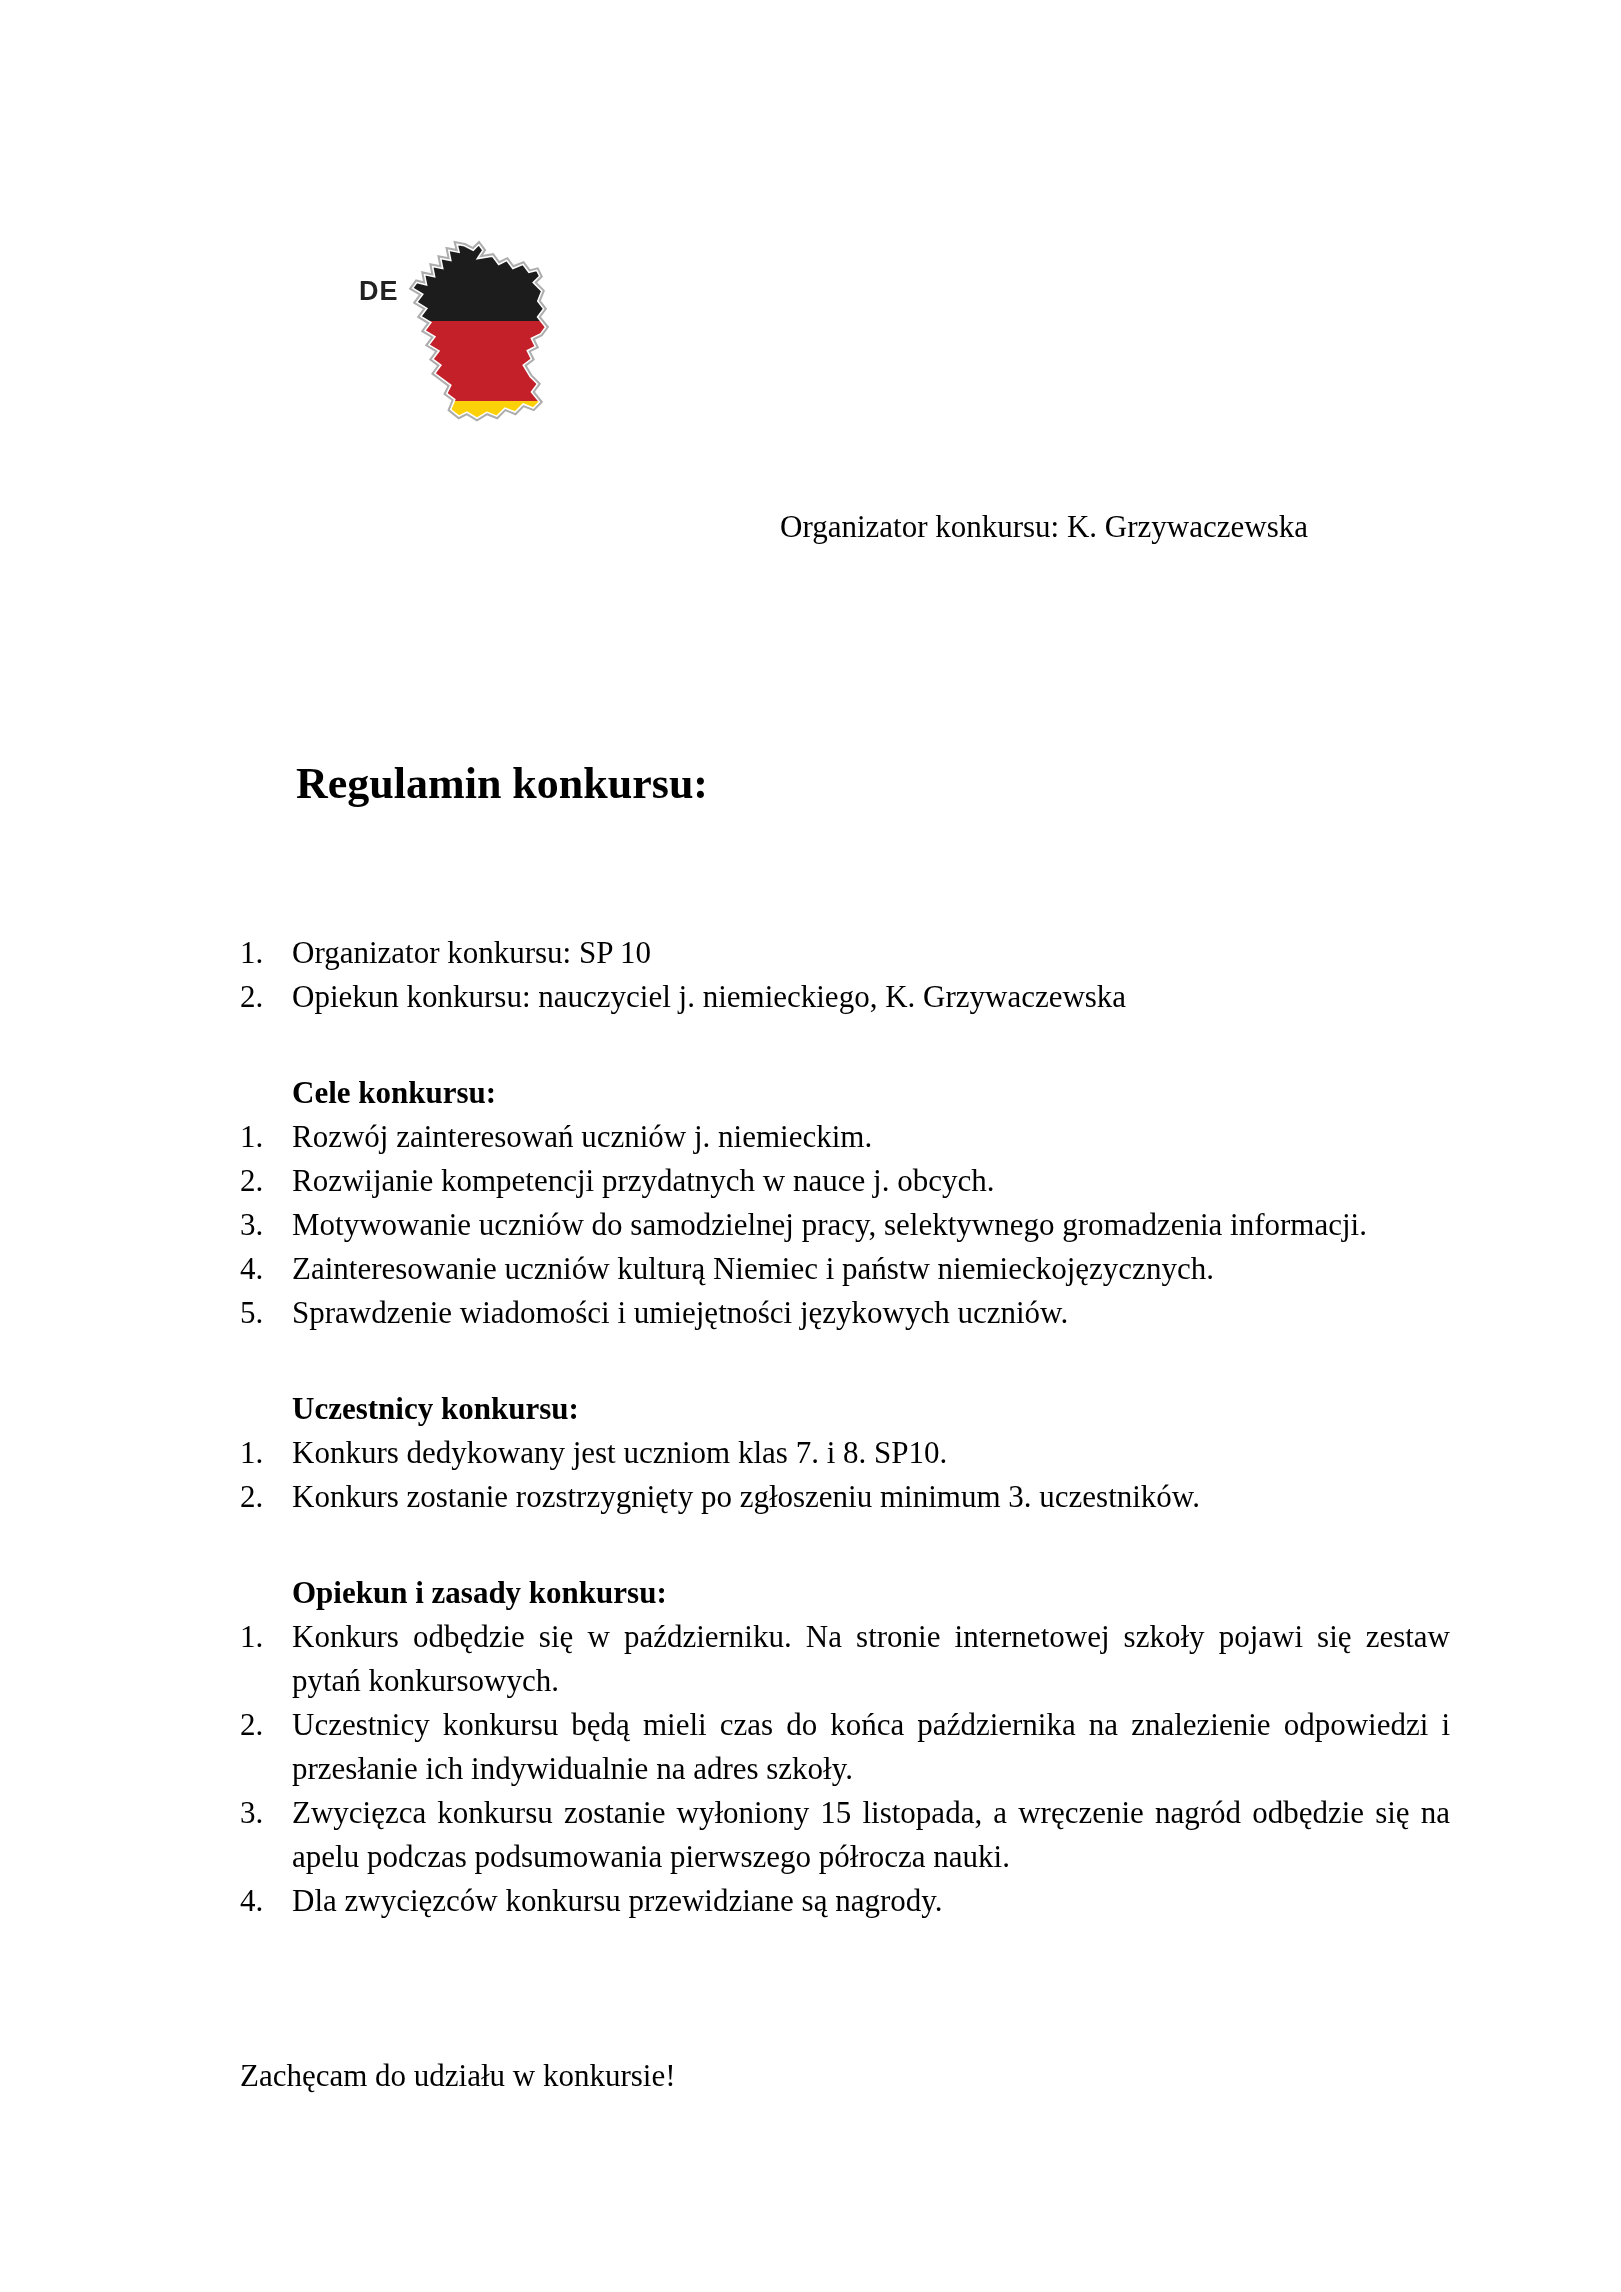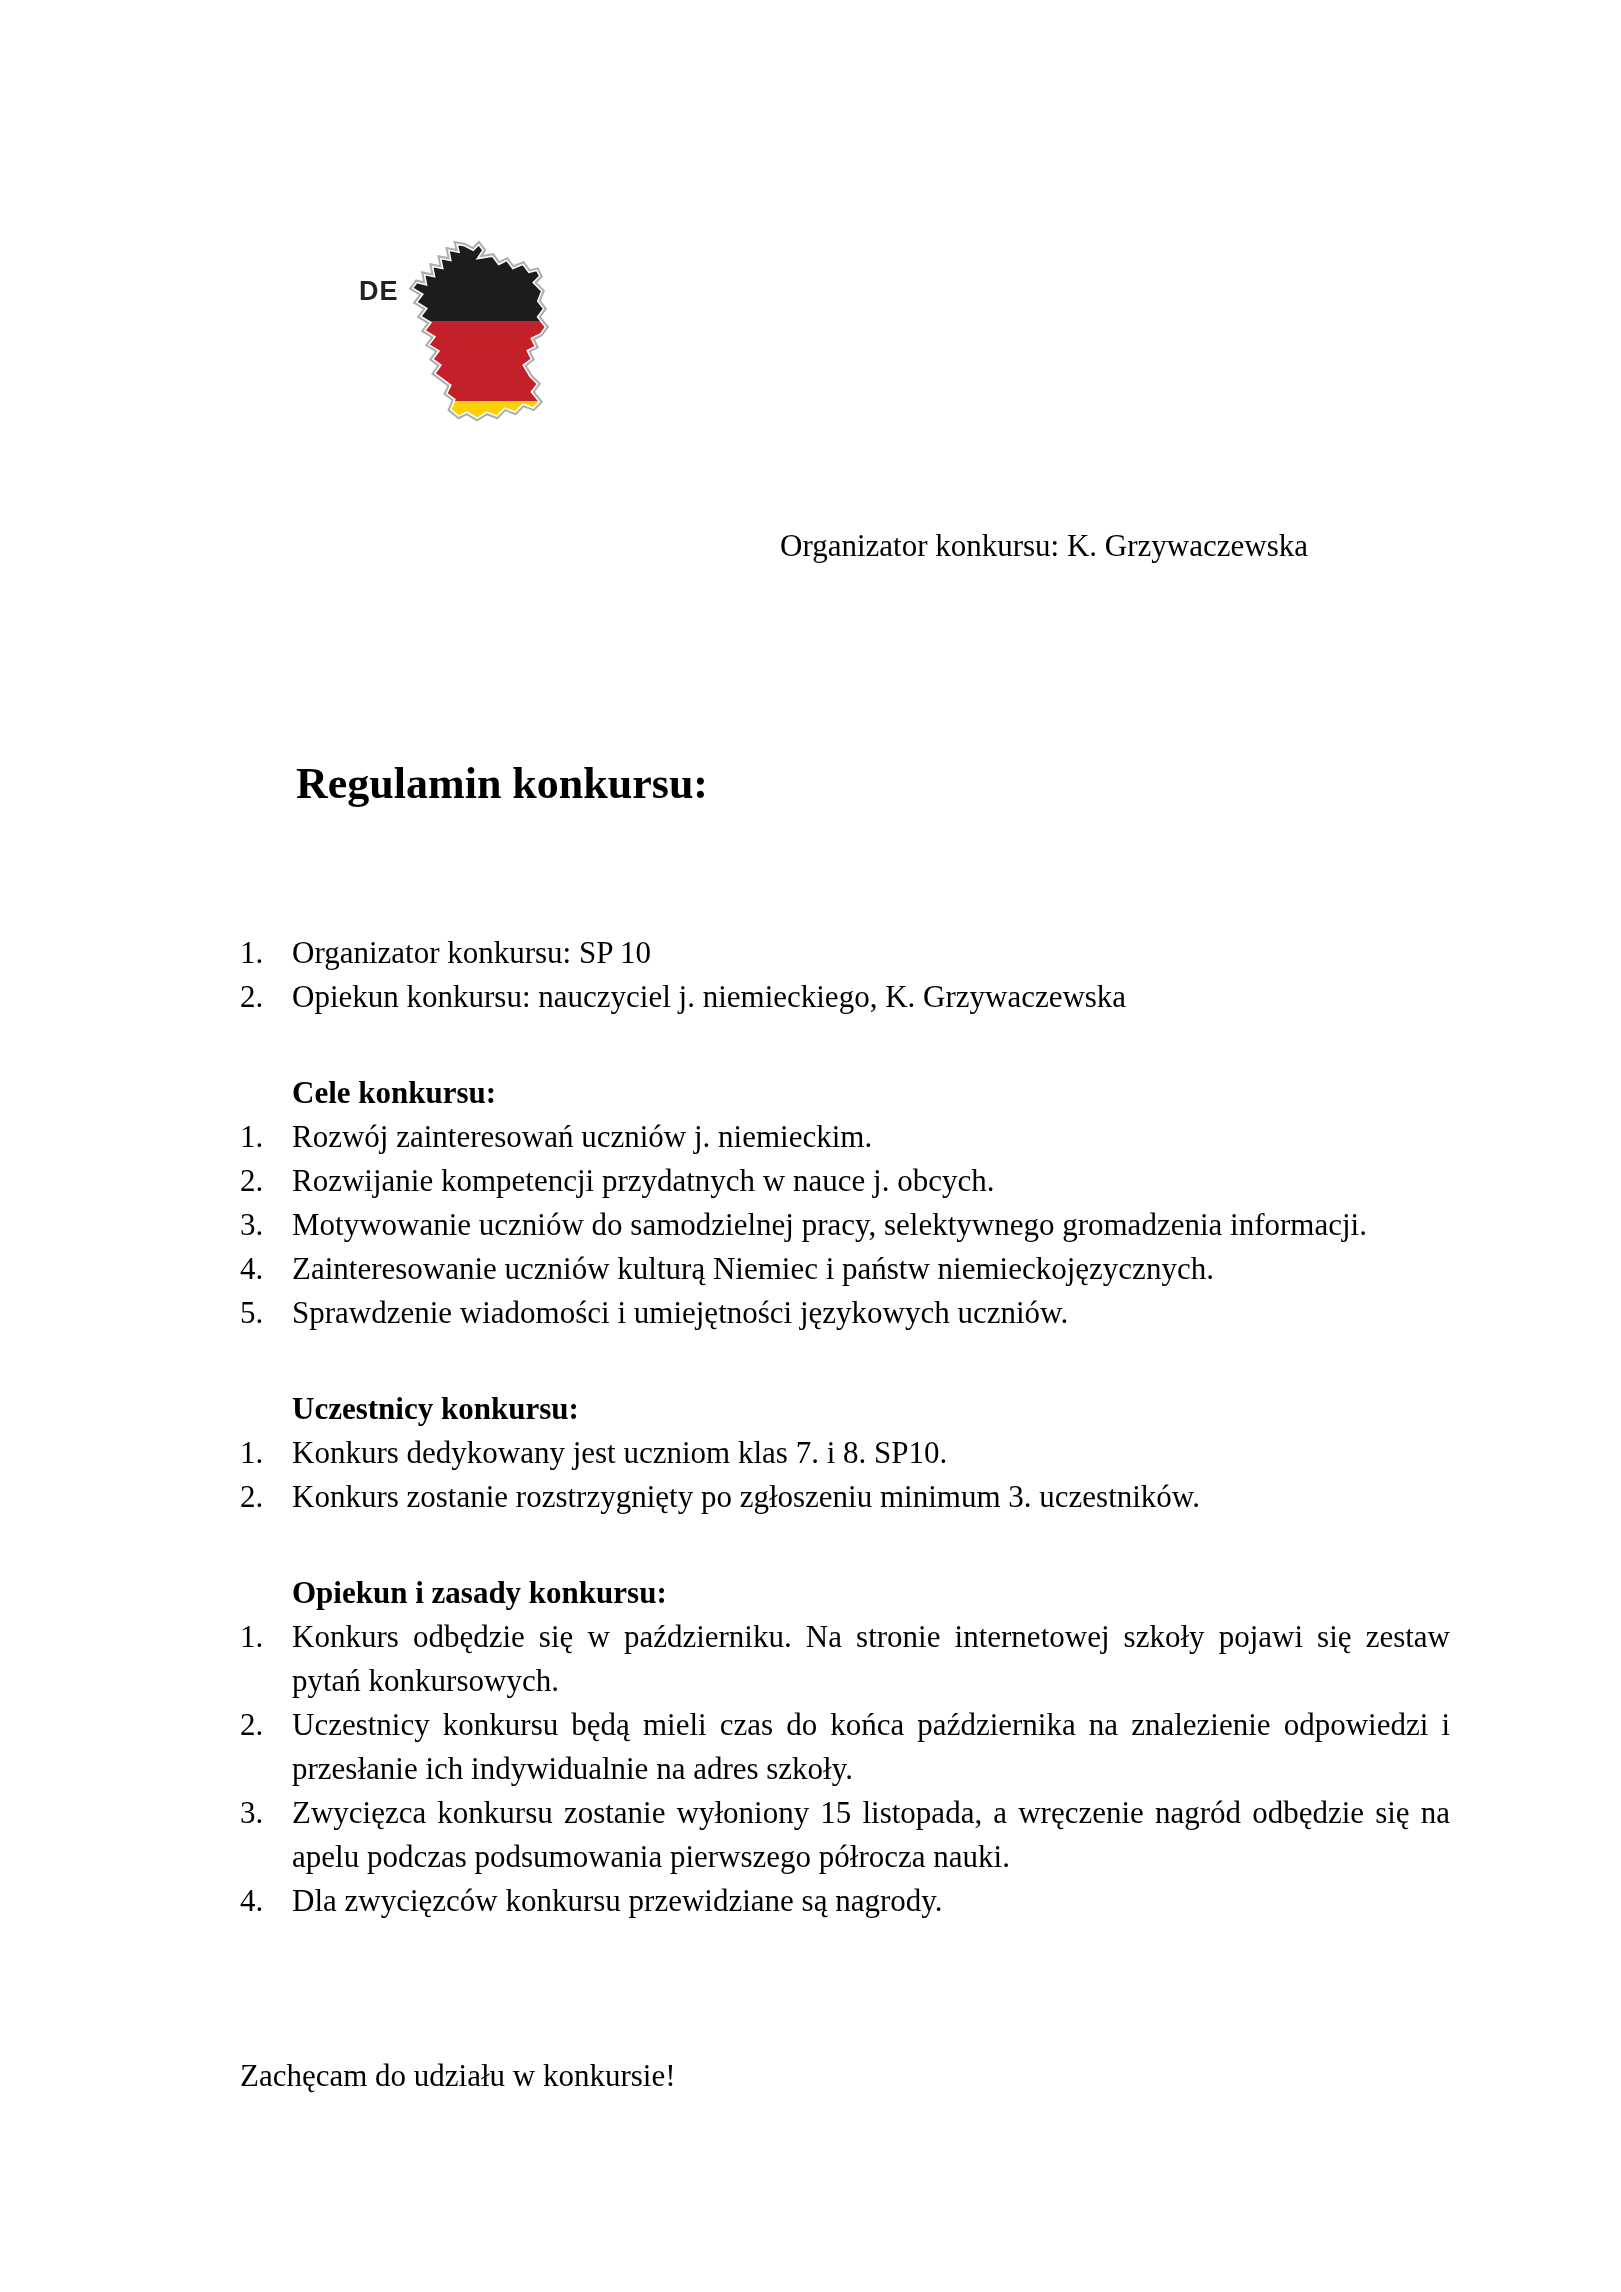--- a/index.html
+++ b/index.html
@@ -33,21 +33,21 @@
     color: #222;
     letter-spacing: 1px;
     margin-top: 34px;
   }
   .map-wrap { position: absolute; left: 49px; top: 2px; }
 
   
   .organizer {
     position: absolute;
     left: 780px;
-    top: 524px;
+    top: 505px;
     font-size: 31px;
     line-height: 44px;
     white-space: nowrap;
   }
 
   
   .doc-title {
     position: absolute;
     left: 296px;
     top: 749px;

